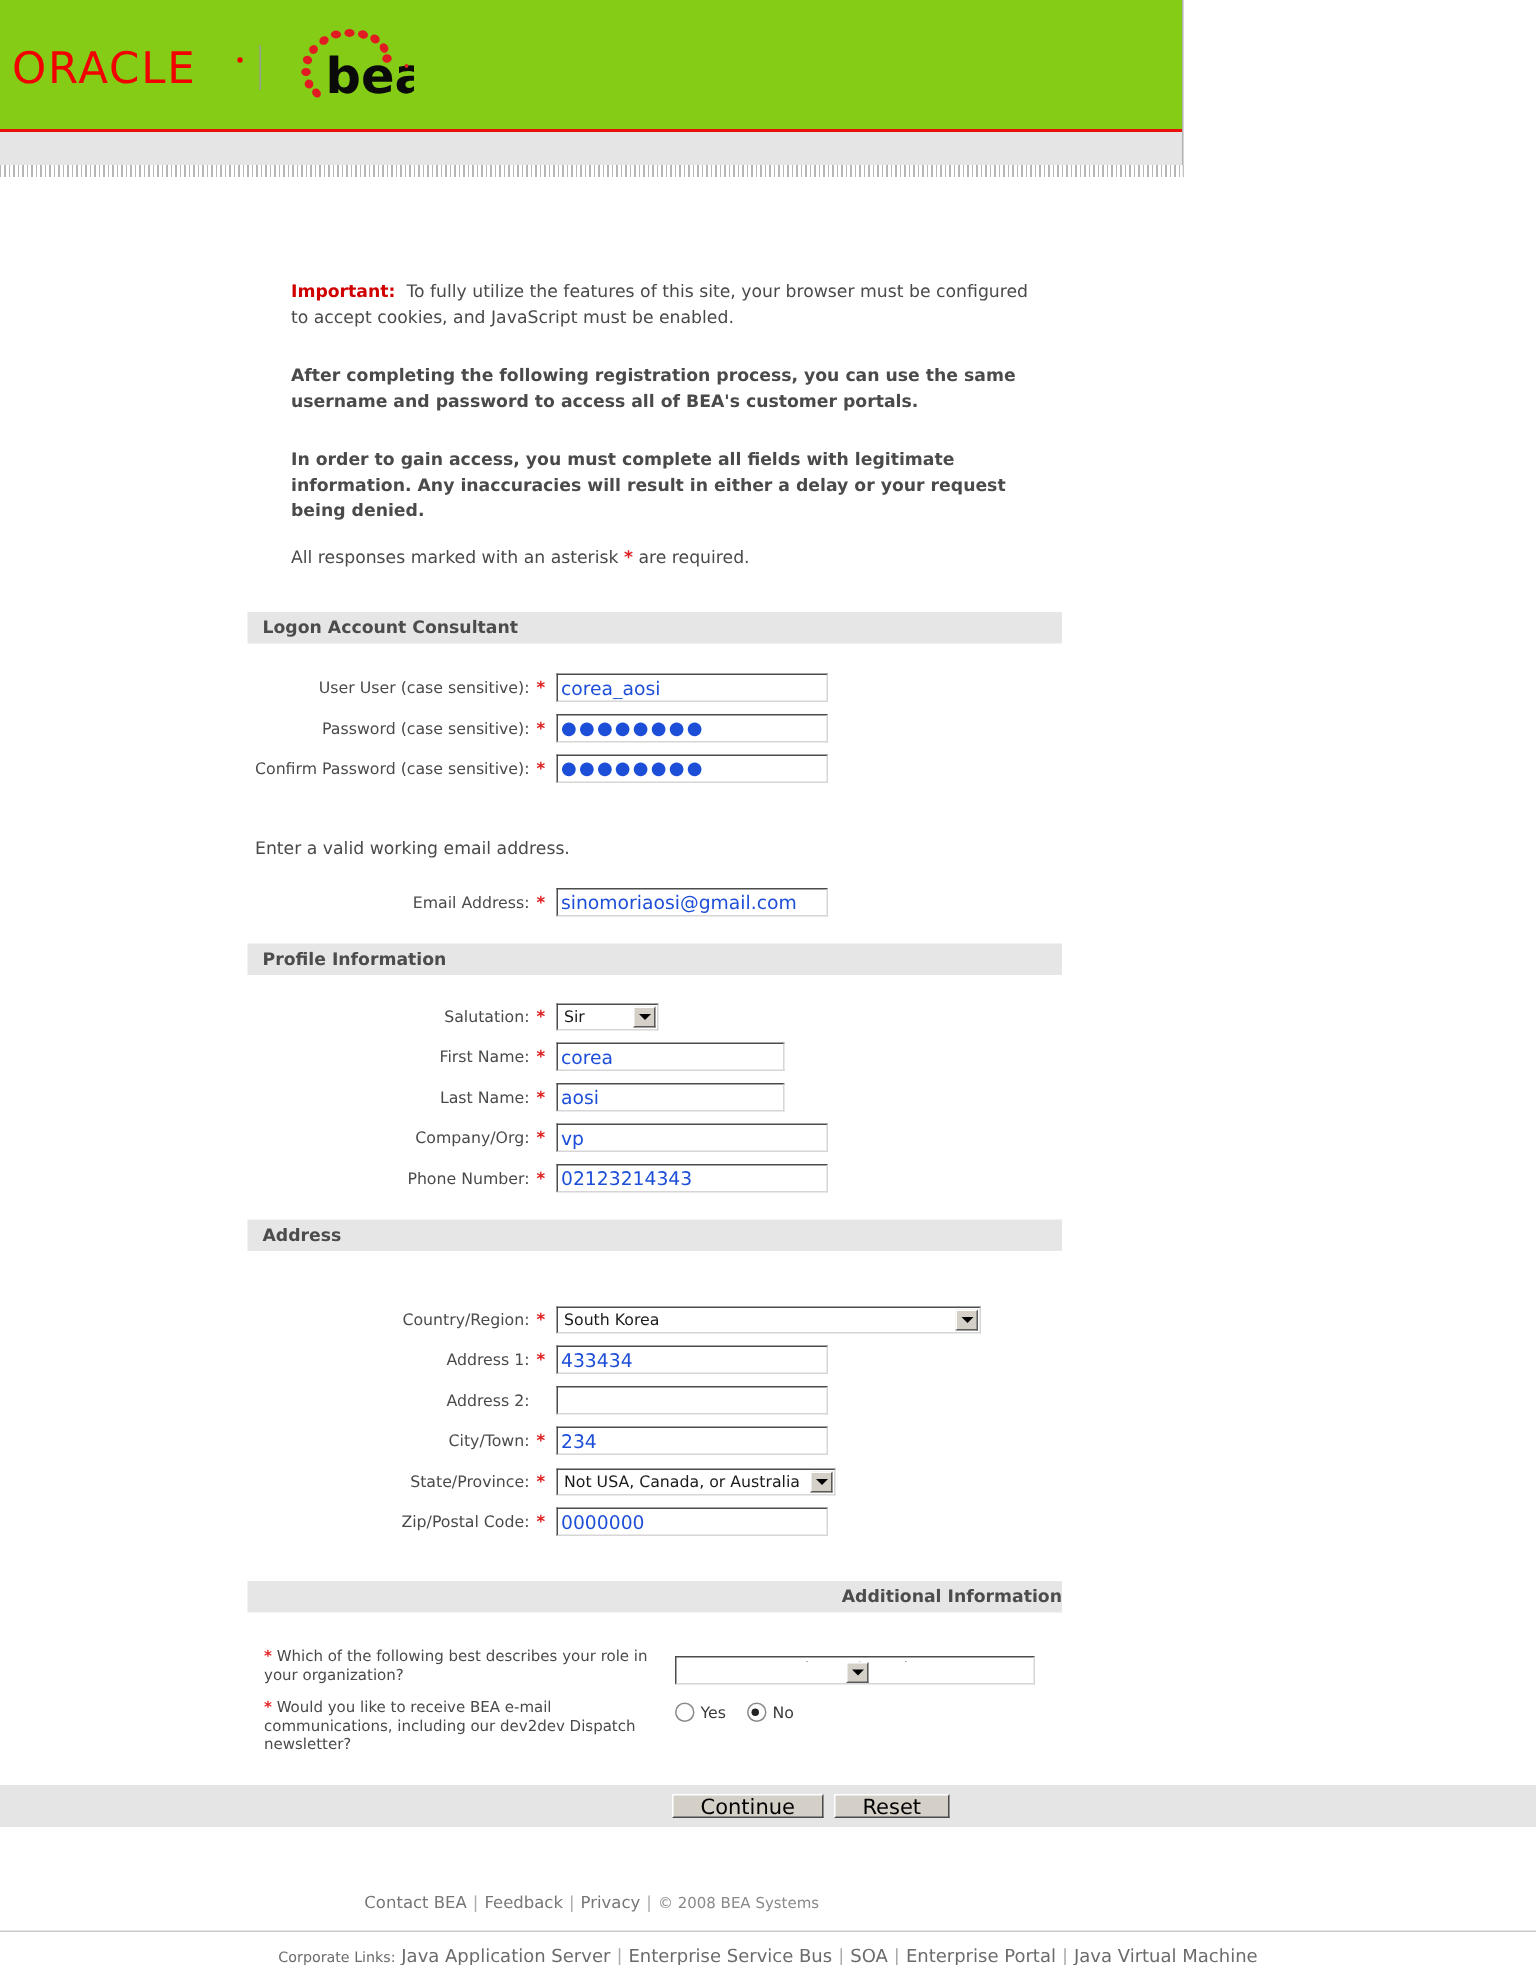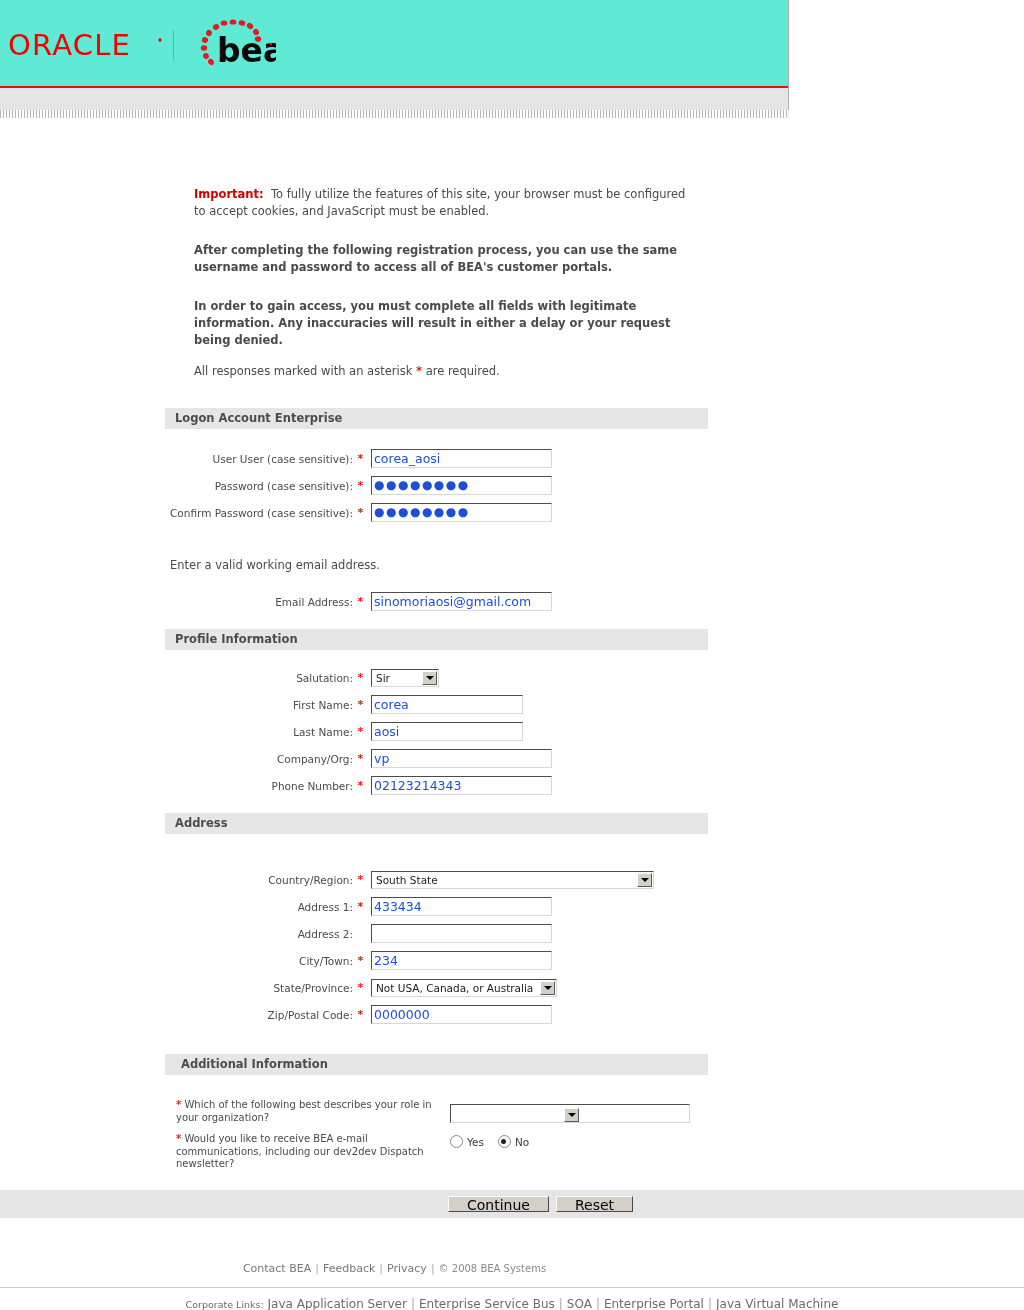--- a/index.html
+++ b/index.html
@@ -20,21 +20,21 @@
   
   .header-wrap {
     width: 789px;
     border-right: 1px solid #b0b0b0;
     box-sizing: border-box;
     background: #ffffff;
   }
   .logo-row {
     height: 86px;
     position: relative;
-    background: #5eead4;
+    background: #84cc16;
   }
   .oracle-logo {
     position: absolute;
     left: 8px;
     top: 28px;
     width: 158px;
     height: 34px;
   }
   .divider-bar {
     position: absolute;
@@ -113,21 +113,21 @@
     width: 543px;
     height: 21px;
     background: #e6e6e6;
     line-height: 21px;
     font-weight: bold;
     font-size: 11.5px;
     color: #4c4c4c;
     box-sizing: border-box;
     padding-left: 10px;
   }
-  .section-bar.indent2 { padding-left: 16px; }
+  .section-bar.indent2 { padding-left: 16px; text-align: right; }
 
   
   .form-table {
     border-collapse: collapse;
     margin-left: 0;
   }
   .form-row { height: 27px; }
   .lbl-cell {
     text-align: right;
     vertical-align: middle;
@@ -346,21 +346,21 @@
     <p class="bold-para">After completing the following registration process, you can use the same username and password to access all of BEA's customer portals.</p>
     <p class="bold-para">In order to gain access, you must complete all fields with legitimate information. Any inaccuracies will result in either a delay or your request being denied.</p>
     <p class="note-line">
       <span>All responses marked with an asterisk</span>
       <span class="asterisk">*</span>
       <span>are required.</span>
     </p>
   </div>
 
   <div style="margin-top:28px;">
-    <div class="section-bar">Logon Account Enterprise</div>
+    <div class="section-bar">Logon Account Consultant</div>
 
     <table class="form-table" style="margin-top:16px;">
       <tbody>
           <tr class="form-row">
         <td class="lbl-cell" style="width:352px;">User User (case sensitive):</td>
         <td class="req-cell">*</td>
         <td class="fld-cell">
           <input class="txt w181" type="text" value="corea_aosi" style="">
         </td>
       </tr>
@@ -448,21 +448,21 @@
   <div style="margin-top:14px;">
     <div class="section-bar">Address</div>
 
     <table class="form-table" style="margin-top:32px;">
       <tbody>
           <tr class="form-row">
         <td class="lbl-cell" style="width:352px;">Country/Region:</td>
         <td class="req-cell">*</td>
         <td class="fld-cell">
           <div class="sel w283">
-            <span class="sel-text">South State</span>
+            <span class="sel-text">South Korea</span>
             <span class="sel-arrow">
                   <i></i>
                 </span>
           </div>
         </td>
       </tr>
       <tr class="form-row">
         <td class="lbl-cell">Address 1:</td>
         <td class="req-cell">*</td>
         <td class="fld-cell">

